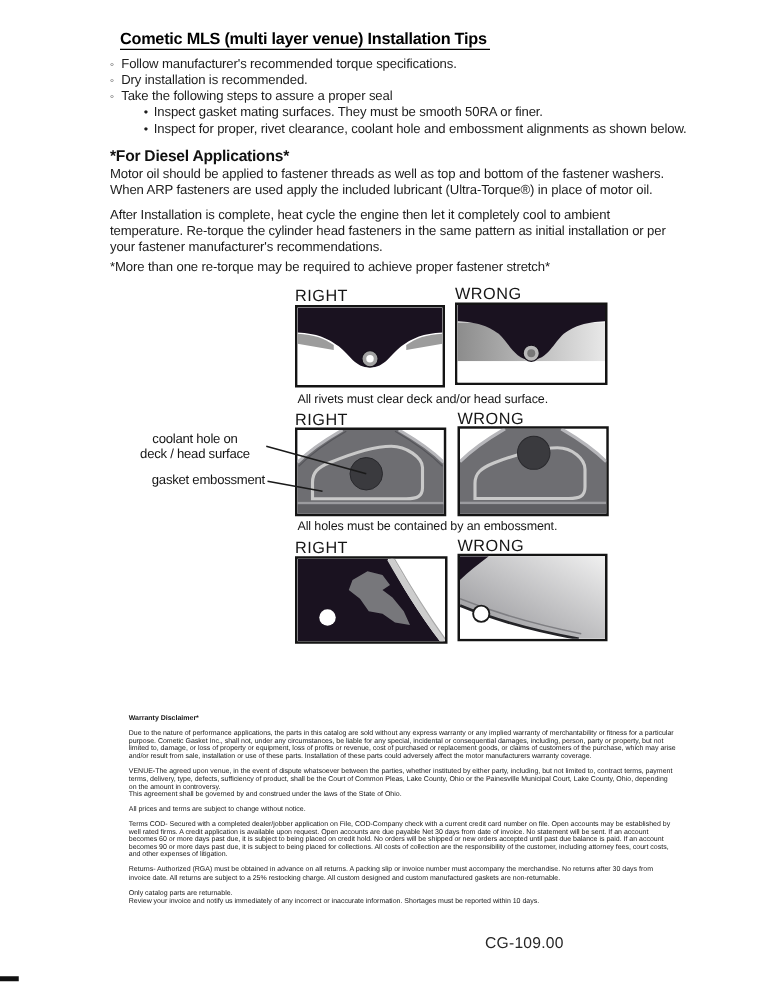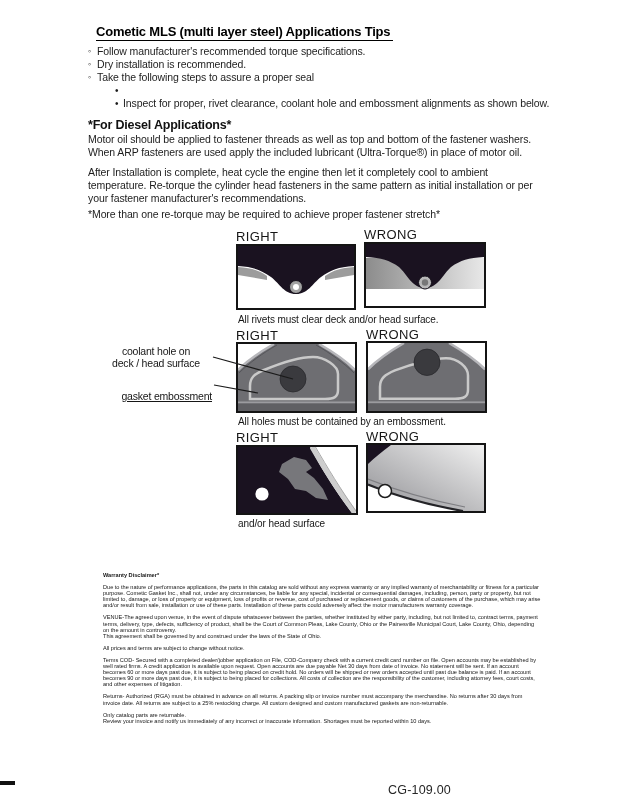--- a/index.html
+++ b/index.html
@@ -32,38 +32,39 @@
   .f-panel{fill:var(--panel-gray,#6e6e72);}
   .f-hole{fill:var(--hole-dark,#3a3a3e);}
   .s-emb{stroke:var(--embossment-light,#c9c9c9);}
 </style>
 </head>
 <body>
 
 <div class="page">
 
   <div class="abs" style="left:96px;top:22px;">
-    <span class="title">Cometic MLS (multi layer steel) Applications Tips</span>
+    <span class="title">Cometic MLS (multi layer venue) Installation Tips</span>
   </div>
 
   <div class="abs bullets" style="left:88px;top:46px;width:470px;">
     <div class="bullet">
       <span class="b-marker">◦</span>
       <span>Follow manufacturer's recommended torque specifications.</span>
     </div>
     <div class="bullet">
       <span class="b-marker">◦</span>
       <span>Dry installation is recommended.</span>
     </div>
     <div class="bullet">
       <span class="b-marker">◦</span>
       <span>Take the following steps to assure a proper seal</span>
     </div>
     <div class="bullet sub">
       <span class="b-marker">•</span>
+      <span>Inspect gasket mating surfaces.  They must be smooth 50RA or finer.</span>
     </div>
     <div class="bullet sub">
       <span class="b-marker">•</span>
       <span>Inspect for proper, rivet clearance, coolant hole and embossment alignments as shown below.</span>
     </div>
   </div>
 
   <div class="abs section-head" style="left:88px;top:118px;">*For Diesel Applications*</div>
   <div class="abs body-txt" style="left:88px;top:133px;width:460px;">Motor oil should be applied to fastener threads as well as top and bottom of the fastener washers. When ARP fasteners are used apply the included lubricant (Ultra-Torque®) in place of motor oil.</div>
   <div class="abs body-txt" style="left:88px;top:166px;width:452px;">After Installation is complete, heat cycle the engine then let it completely cool to ambient temperature. Re-torque the cylinder head fasteners in the same pattern as initial installation or per your fastener manufacturer's recommendations.</div>
@@ -102,21 +103,21 @@
 
   <div class="abs dg-caption" style="left:238px;top:314px;width:300px;">All rivets must clear deck and/or head surface.</div>
 
   <div class="abs dg-header" style="left:236px;top:328px;width:121px;">RIGHT</div>
   <div class="abs dg-header" style="left:366px;top:327px;width:121px;">WRONG</div>
 
   <div class="abs callout" style="left:100px;top:346px;width:112px;text-align:center;">
     <div>coolant hole on</div>
     <div>deck / head surface</div>
   </div>
-  <div class="abs callout" style="left:100px;top:391px;width:112px;text-decoration:underline;">gasket embossment</div>
+  <div class="abs callout" style="left:100px;top:379px;width:112px;">gasket embossment</div>
 
   <div class="panel" style="left:236px;top:342px;width:121px;height:71px;">
     <svg viewBox="0 0 117 67" preserveAspectRatio="none">
       <rect x="0" y="0" width="117" height="67" class="f-panel"></rect>
       <path d="M0,0 H36 C22,8 9,17 0,26 Z" fill="#ffffff"></path>
       <path d="M36,0 C22,8 9,17 0,26" stroke="#b7b7bb" stroke-width="2.5" fill="none"></path>
       <path d="M39,1 C25,9 11,19 1,29" stroke="#55555a" stroke-width="1" fill="none"></path>
       <path d="M117,0 H81 C95,8 108,17 117,26 Z" fill="#ffffff"></path>
       <path d="M81,0 C95,8 108,17 117,26" stroke="#b7b7bb" stroke-width="2.5" fill="none"></path>
       <path d="M78,1 C92,9 106,19 116,29" stroke="#55555a" stroke-width="1" fill="none"></path>
@@ -173,32 +174,31 @@
       <rect x="0" y="0" width="116" height="66" fill="#ffffff"></rect>
       <path d="M0,0 H116 V66 H95 C62,60 29,51 0,39 Z" fill="url(#g2)"></path>
       <path class="f-dark" d="M0,0 H23 C15,6 7,12 0,19 Z"></path>
       <path d="M0,34 C30,46 62,55 97,62" stroke="#7e7e82" stroke-width="1.2" fill="none"></path>
       <path d="M0,39.5 C29,51.5 61,60 95,66" stroke="#242428" stroke-width="2.2" fill="none"></path>
       <circle cx="17" cy="46" r="6.5" fill="#ffffff" stroke="#1b1b1b" stroke-width="1.5"></circle>
     </svg>
   </div>
 
   <div class="abs dg-caption" style="left:238px;top:518px;width:300px;">
-    <div>and/or head surface</div>
   </div>
 
   <div class="abs warranty" style="left:103px;top:572px;">
     <p class="w-head">Warranty Disclaimer*</p>
     <p>Due to the nature of performance applications, the parts in this catalog are sold without any express warranty or any implied warranty of merchantability or fitness for a particular purpose.  Cometic Gasket Inc., shall not, under any circumstances, be liable for any special, incidental or consequential damages, including, person, party or property, but not limited to, damage, or loss of property or equipment, loss of profits or revenue, cost of purchased or replacement goods, or claims of customers of the purchase, which may arise and/or result from sale, installation or use of these parts.  Installation of these parts could adversely affect the motor manufacturers warranty coverage.</p>
     <p><span>VENUE-The agreed upon venue, in the event of dispute whatsoever between the parties, whether instituted by either party, including, but not limited to, contract terms, payment terms, delivery, type, defects, sufficiency of product, shall be the Court of Common Pleas, Lake County, Ohio or the Painesville Municipal Court, Lake County, Ohio, depending on the amount in controversy.</span><br>
       <span>This agreement shall be governed by and construed under the laws of the State of Ohio.</span></p>
     <p>All prices and terms are subject to change without notice.</p>
     <p>Terms COD- Secured with a completed dealer/jobber application on File, COD-Company check with a current credit card number on file.  Open accounts may be established by well rated firms.  A credit application is available upon request.  Open accounts are due payable Net 30 days from date of invoice.  No statement will be sent.  If an account becomes 60 or more days past due, it is subject to being placed on credit hold.  No orders will be shipped or new orders accepted until past due balance is paid.  If an account becomes 90 or more days past due, it is subject to being placed for collections.  All costs of collection are the responsibility of the customer, including attorney fees, court costs, and other expenses of litigation.</p>
     <p>Returns- Authorized (RGA) must be obtained in advance on all returns.  A packing slip or invoice number must accompany the merchandise.  No returns after 30 days from invoice date.  All returns are subject to a 25% restocking charge.  All custom designed and custom manufactured gaskets are non-returnable.</p>
     <p><span>Only catalog parts are returnable.</span><br>
       <span>Review your invoice and notify us immediately of any incorrect or inaccurate information.  Shortages must be reported within 10 days.</span></p>
   </div>
 
-  <div class="abs doc-num" style="left:388px;top:783px;">CG-109.00</div>
+  <div class="abs doc-num" style="left:388px;top:747px;">CG-109.00</div>
 
   <div class="abs crop-tick" style="left:0px;top:781px;width:15px;height:4px;"></div>
 
 </div>
 
 </body></html>

